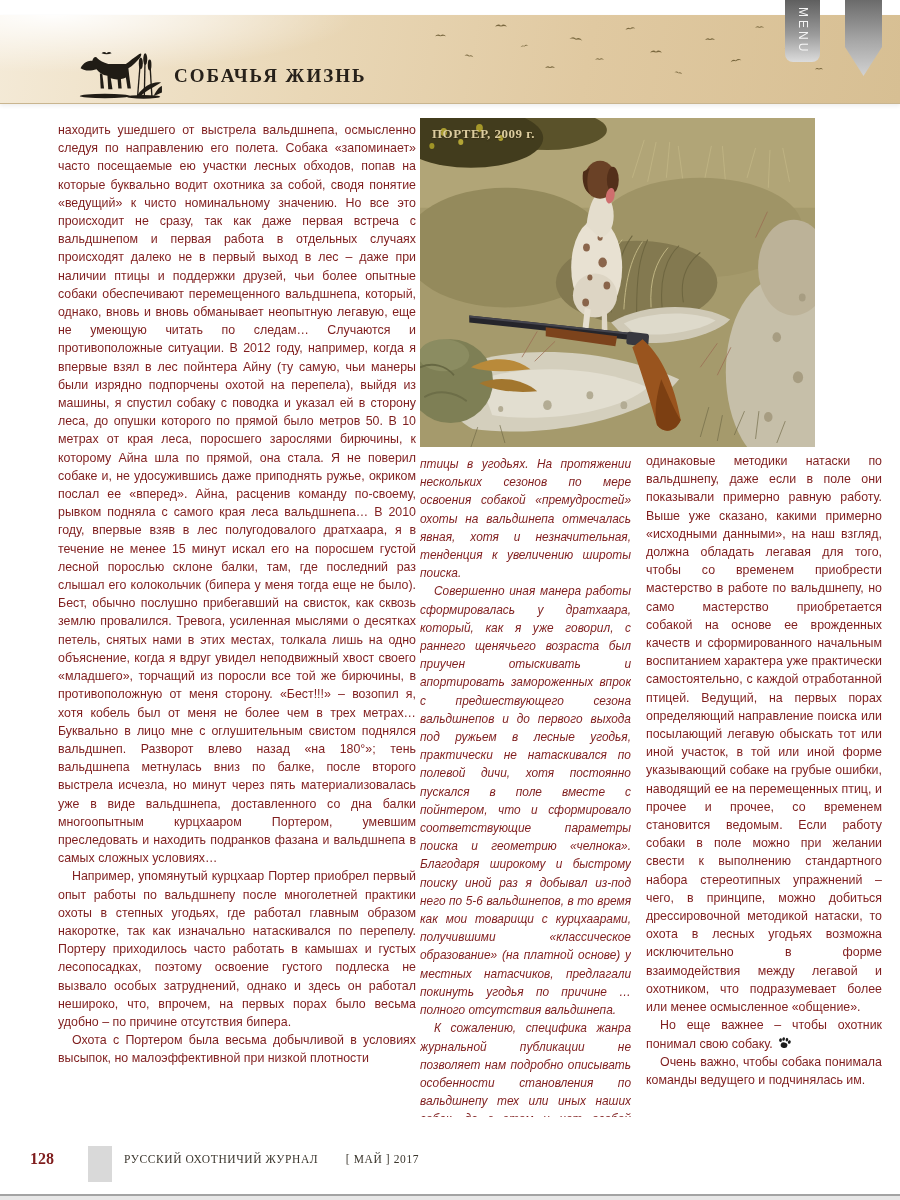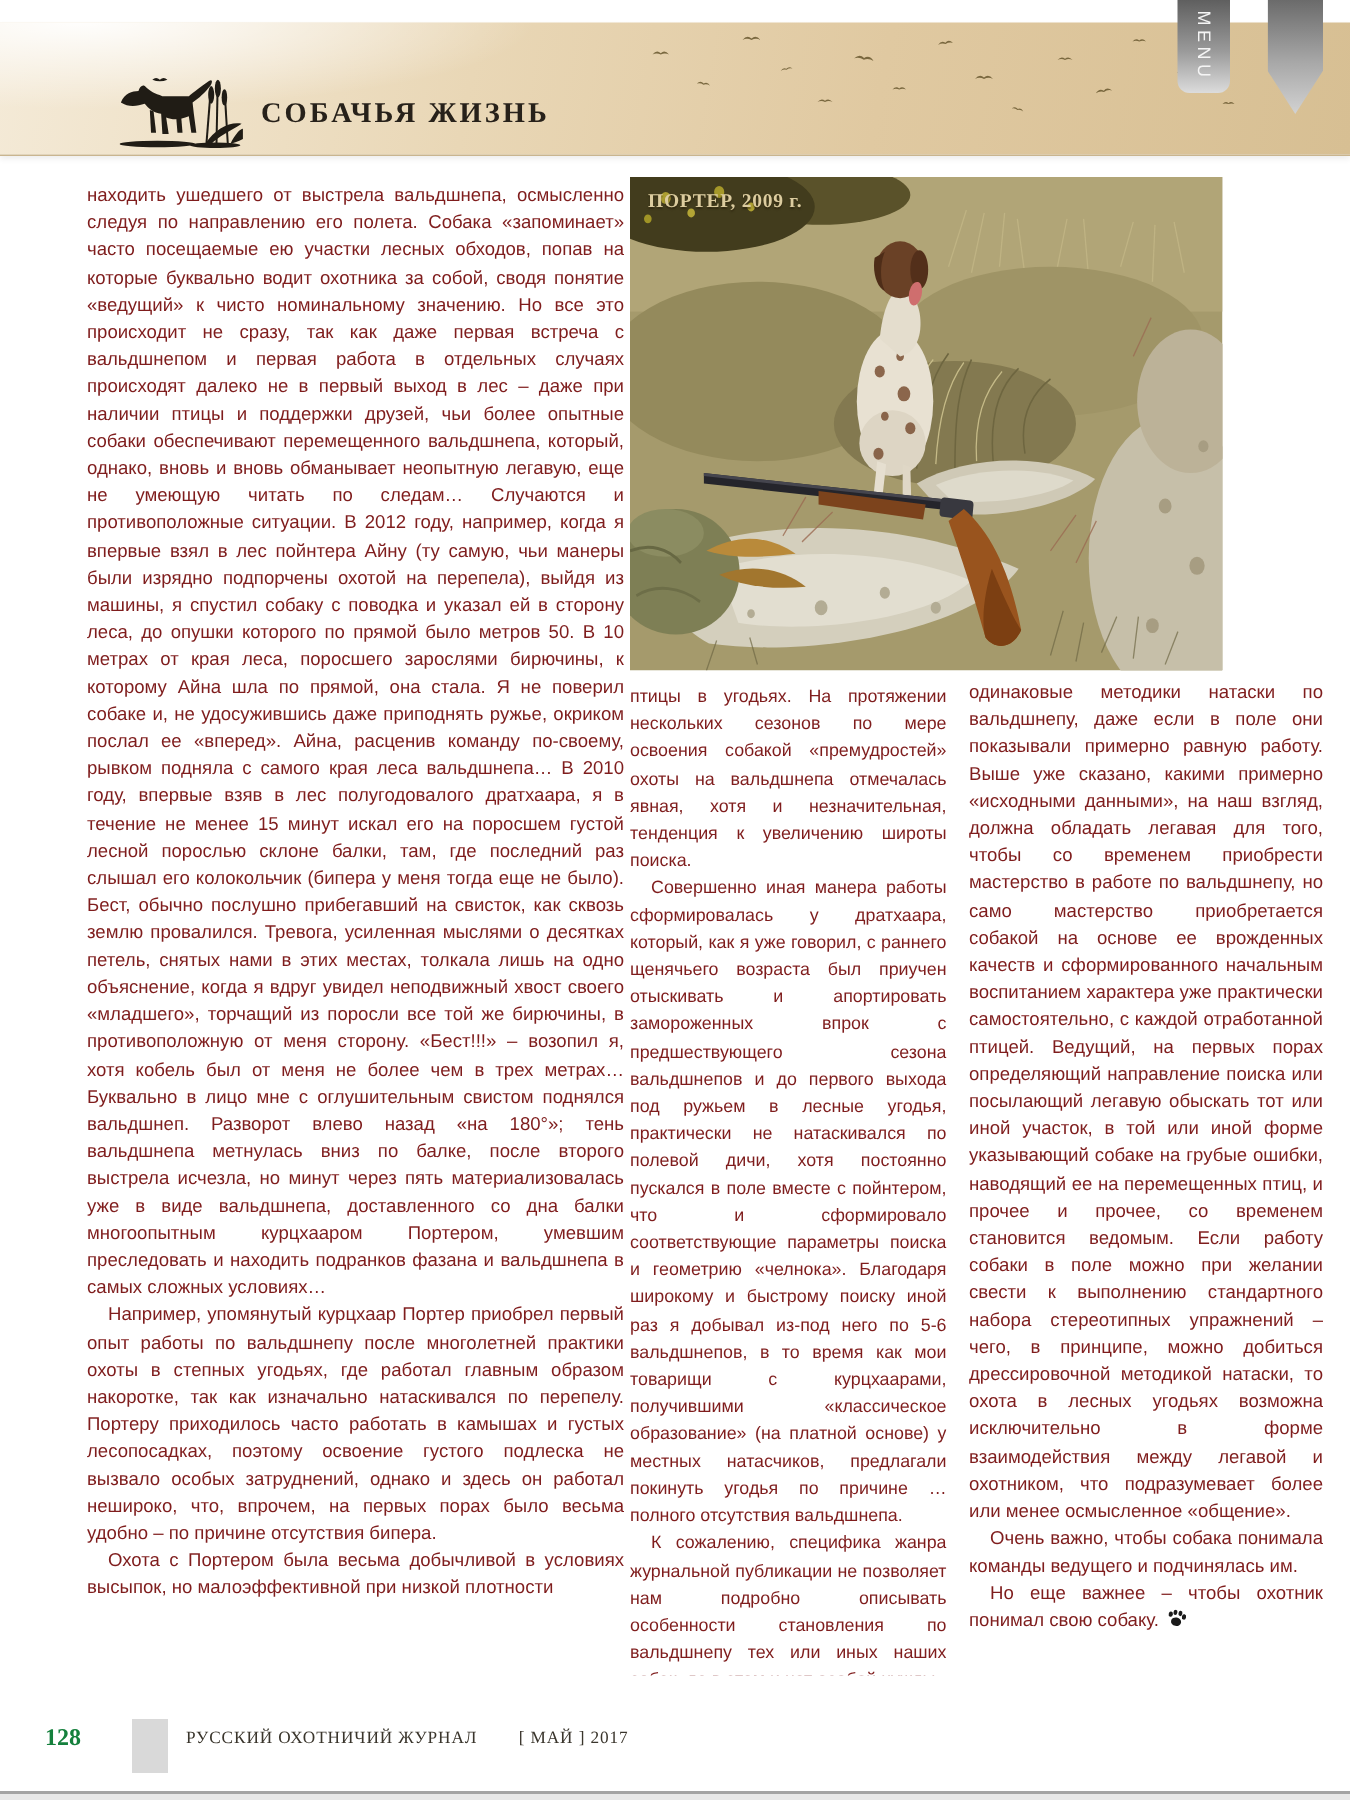--- a/index.html
+++ b/index.html
@@ -35,27 +35,27 @@
   .photo svg{position:absolute;left:0;top:0;width:100%;height:100%;}
   .caption{position:absolute;left:12px;top:8px;
     font-family:"Liberation Serif",serif;font-weight:700;font-size:13px;
     letter-spacing:.5px;color:#dcccA0;color:#dccc9f;text-shadow:0 1px 1px rgba(40,30,10,.6);}
 
   
   .col{position:absolute;text-align:justify;color:#7f1d1d;overflow:hidden;}
   .col p{margin:0;}
   .col p.ind{text-indent:14px;}
   .col1{left:58px;top:121px;width:358px;height:1000px;font-size:12.4px;line-height:18.2px;}
-  .col2{left:420px;top:455px;width:211px;height:662px;font-size:11.9px;line-height:18.2px;}
+  .col2{left:420px;top:455px;width:211px;height:662px;font-size:11.9px;line-height:18.2px;font-style:italic;}
   .col3{left:646px;top:452px;width:236px;height:672px;font-size:12.4px;line-height:18.2px;}
   .paw{display:inline-block;width:13px;height:12px;vertical-align:-1px;margin-left:2px;}
 
   
   .pagenum{position:absolute;left:30px;top:1150px;font-family:"Liberation Serif",serif;
-    font-weight:700;font-size:16px;color:#15803d;}
+    font-weight:700;font-size:16px;color:#7f1d1d;}
   .fsq{position:absolute;left:88px;top:1146px;width:24px;height:36px;background:#d9d9d9;}
   .journal{position:absolute;left:124px;top:1153px;font-family:"Liberation Serif",serif;
     font-size:11.5px;letter-spacing:.6px;color:#3a352c;white-space:nowrap;}
   .journal b{font-weight:400;padding-left:24px;}
   .bottom-rule{position:absolute;left:0;top:1194px;width:900px;height:2px;background:#a3a3a3;}
   .bottom-strip{position:absolute;left:0;top:1196px;width:900px;height:4px;background:#e7e7e7;}
 </style>
 </head>
 <body>
 
@@ -254,33 +254,33 @@
 
   <div class="col col2">
     <p>птицы в угодьях. На протяжении нескольких сезонов по мере освоения собакой «премудростей» охоты на вальдшнепа отмечалась явная, хотя и незначительная, тенденция к увеличению широты поиска.</p>
     <p class="ind">Совершенно иная манера работы сформировалась у дратхаара, который, как я уже говорил, с раннего щенячьего возраста был приучен отыскивать и апортировать замороженных впрок с предшествующего сезона вальдшнепов и до первого выхода под ружьем в лесные угодья, практически не натаскивался по полевой дичи, хотя постоянно пускался в поле вместе с пойнтером, что и сформировало соответствующие параметры поиска и геометрию «челнока». Благодаря широкому и быстрому поиску иной раз я добывал из-под него по 5-6 вальдшнепов, в то время как мои товарищи с курцхаарами, получившими «классическое образование» (на платной основе) у местных натасчиков, предлагали покинуть угодья по причине …полного отсутствия вальдшнепа.</p>
     <p class="ind">К сожалению, специфика жанра журнальной публикации не позволяет нам подробно описывать особенности становления по вальдшнепу тех или иных наших собак, да в этом и нет особой нужды.</p>
 
   </div>
 
   <div class="col col3">
     <p>одинаковые методики натаски по вальдшнепу, даже если в поле они показывали примерно равную работу. Выше уже сказано, какими примерно «исходными данными», на наш взгляд, должна обладать легавая для того, чтобы со временем приобрести мастерство в работе по вальдшнепу, но само мастерство приобретается собакой на основе ее врожденных качеств и сформированного начальным воспитанием характера уже практически самостоятельно, с каждой отработанной птицей. Ведущий, на первых порах определяющий направление поиска или посылающий легавую обыскать тот или иной участок, в той или иной форме указывающий собаке на грубые ошибки, наводящий ее на перемещенных птиц, и прочее и прочее, со временем становится ведомым. Если работу собаки в поле можно при желании свести к выполнению стандартного набора стереотипных упражнений – чего, в принципе, можно добиться дрессировочной методикой натаски, то охота в лесных угодьях возможна исключительно в форме взаимодействия между легавой и охотником, что подразумевает более или менее осмысленное «общение».</p>
-    <p class="ind">Очень важно, чтобы собака понимала команды ведущего и подчинялась им.</p>
     <p class="ind">
       <span>Но еще важнее – чтобы охотник понимал свою собаку.</span>
       <svg class="paw" viewBox="0 0 13 12" aria-hidden="true">
         <g fill="#1a1a1a" transform="rotate(12 6.5 6)">
           <ellipse cx="6.5" cy="8.2" rx="3.4" ry="2.8"></ellipse>
           <ellipse cx="2" cy="4" rx="1.4" ry="1.8"></ellipse>
           <ellipse cx="4.8" cy="2.2" rx="1.3" ry="1.8"></ellipse>
           <ellipse cx="8.2" cy="2.2" rx="1.3" ry="1.8"></ellipse>
           <ellipse cx="11" cy="4" rx="1.4" ry="1.8"></ellipse>
         </g>
       </svg>
     </p>
+    <p class="ind">Очень важно, чтобы собака понимала команды ведущего и подчинялась им.</p>
   </div>
 
   <span class="pagenum">128</span>
   <span class="fsq"></span>
   <span class="journal">
     <span>РУССКИЙ ОХОТНИЧИЙ ЖУРНАЛ</span>
     <b>[ МАЙ ]</b>
     <span>2017</span>
   </span>
   <div class="bottom-rule"></div>

